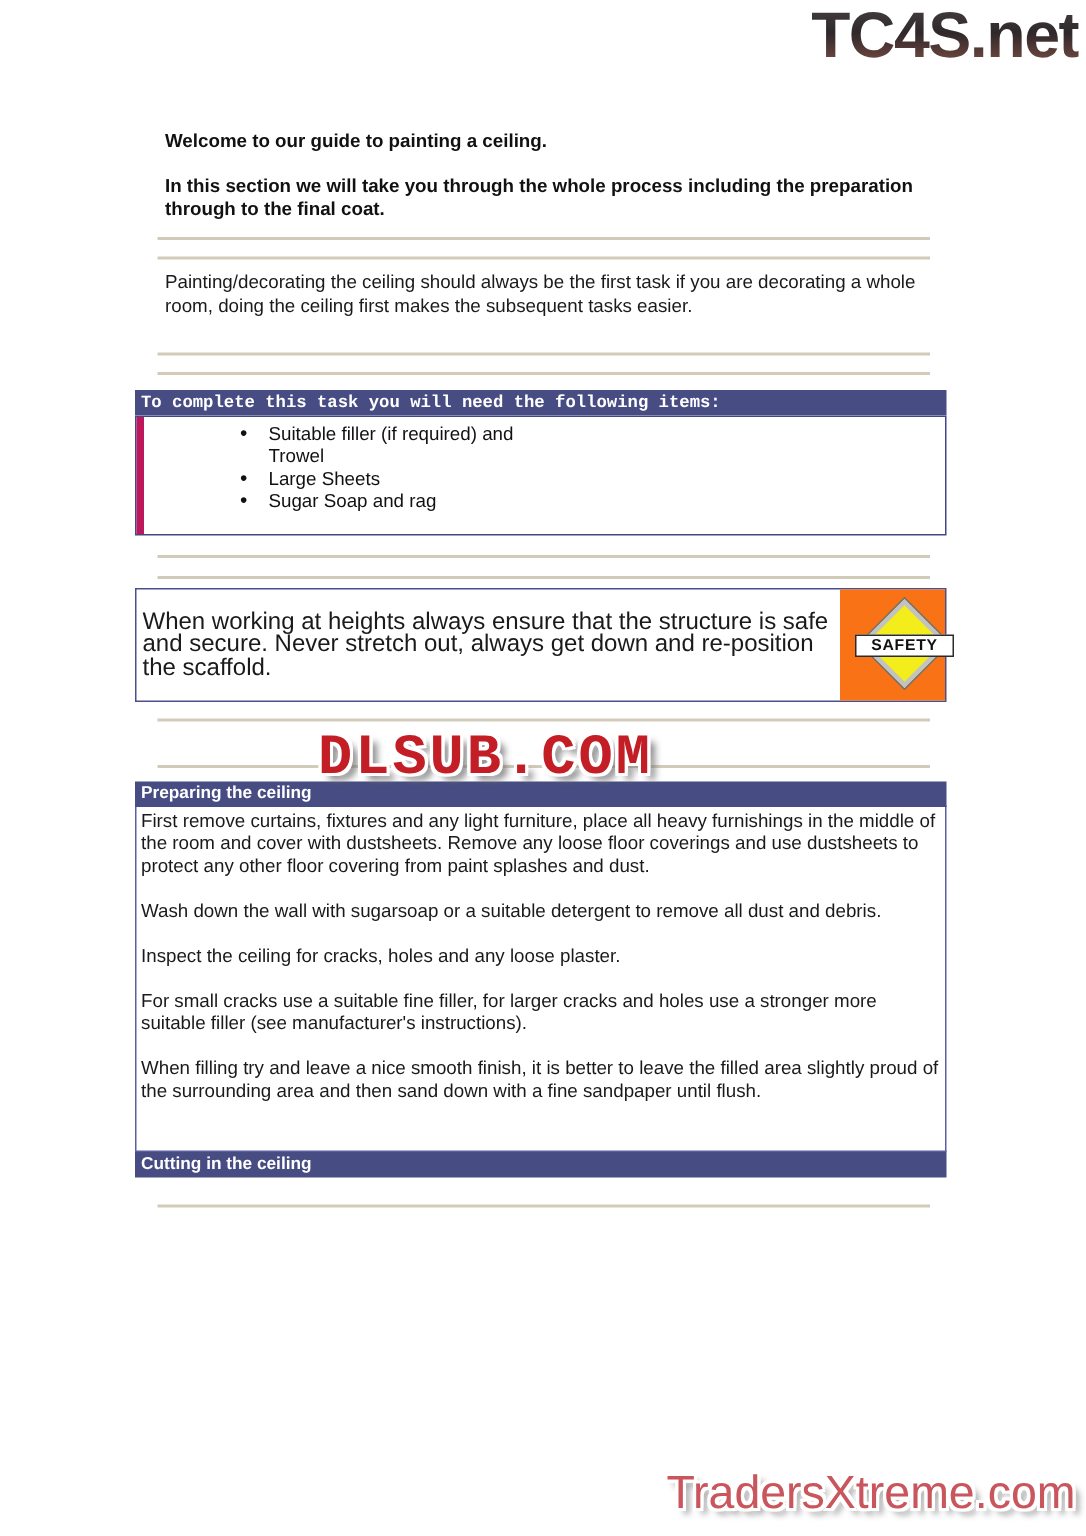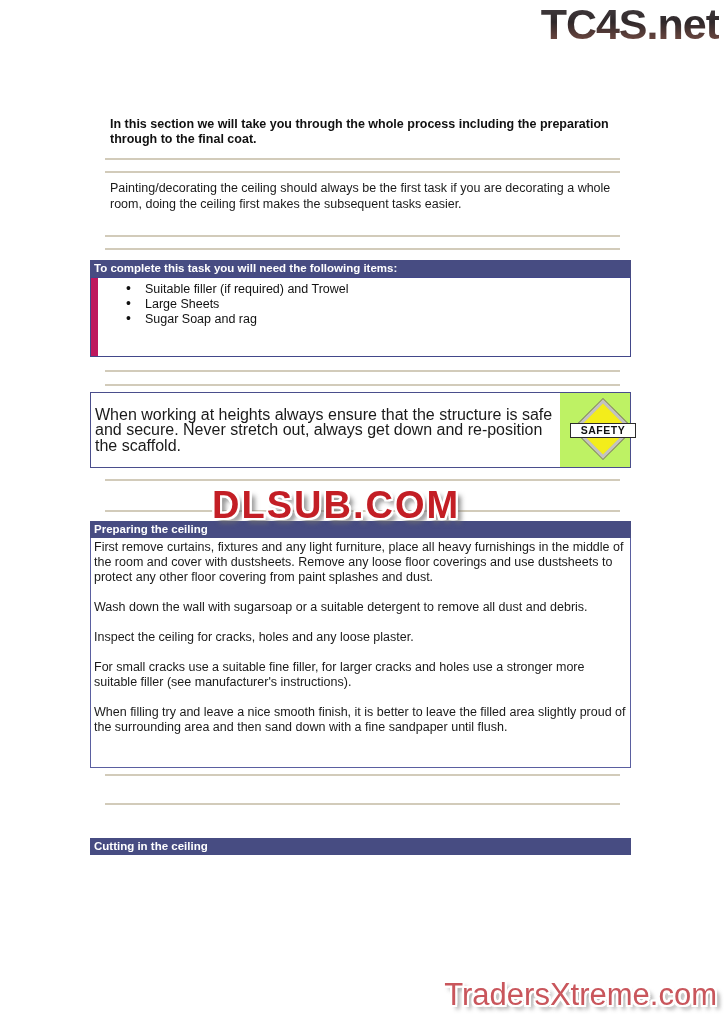--- a/index.html
+++ b/index.html
@@ -13,21 +13,21 @@
   .wm { position:absolute; white-space:nowrap; user-select:none; }
   .wm-top {
     top:0px; right:5px; font-size:43px; font-weight:bold; letter-spacing:-1px;
     color:#3d3537;
     background:linear-gradient(180deg,#4a4447 0%,#2f282a 45%,#8a564a 100%);
     -webkit-background-clip:text; background-clip:text;
     -webkit-text-fill-color:transparent;
   }
   .wm-mid {
     top:484px; left:212px; z-index:6;
-    font-family:Liberation Sans, sans-serif; font-weight:bold;
+    font-family:Liberation Mono, monospace; font-weight:bold;
     font-size:38px; letter-spacing:2px; color:#c31e25;
     text-shadow:
       -2px -2px 0 #fff, 2px -2px 0 #fff, -2px 2px 0 #fff, 2px 2px 0 #fff,
       -2px 0 0 #fff, 2px 0 0 #fff, 0 -2px 0 #fff, 0 2px 0 #fff,
       5px 5px 5px rgba(110,110,110,0.85);
   }
   .wm-bottom {
     top:977px; right:7px; font-size:31px; font-weight:normal; color:#c9565c;
     text-shadow:
       -2px -2px 0 #fff, 2px -2px 0 #fff, -2px 2px 0 #fff, 2px 2px 0 #fff,
@@ -44,39 +44,39 @@
     position:absolute; left:90px; width:541px; height:17px;
     background:#474c82; color:#ffffff; font-size:11.5px; font-weight:bold;
     line-height:17px; padding-left:4px;
   }
   
   .items-table {
     position:absolute; top:277px; left:90px; width:541px; height:80px;
     border:1px solid #42478a; background:#fff; display:flex;
   }
   .items-cell { width:272px; padding-top:4px; }
-  .items-cell.right { width:269px; border-left:7px solid #be185d; }
+  .items-cell.right { width:269px; border-left:5px solid #be185d;padding-left:36px; }
   ul.blist { list-style:none; }
   ul.blist li {
     position:relative; padding-left:47px; padding-right:8px;
     font-size:12.5px; line-height:15px; color:#111;
   }
   ul.blist li::before { content:"\2022"; position:absolute; left:28px; top:-1px; font-size:14px; }
   
   .safety-box {
     position:absolute; top:392px; left:90px; width:541px; height:76px;
     border:1px solid #4a4e8c; background:#fff; display:flex; align-items:stretch;
   }
   .safety-text {
     flex:1; display:flex; align-items:center; padding-left:4px;
     font-size:16px; line-height:15.5px; color:#1a1a1a;
   }
   .safety-text p { width:465px; }
   .safety-cell {
-    width:87px; background:#bef264; position:relative;
+    width:87px; background:#f97316; position:relative;
   }
   .diamond {
     position:absolute; left:22px; top:15px; width:42px; height:42px;
     transform:rotate(45deg); background:#f3ed1b;
     border:3px solid #c2c2c2; box-shadow:0 0 0 1px #6e6e6e;
   }
   .safety-band {
     position:absolute; left:10px; top:30px; width:66px; height:15px;
     background:#ffffff; border:1px solid #2b2b2b;
     font-size:10.5px; font-weight:bold; letter-spacing:0.5px;
@@ -92,31 +92,32 @@
 </style>
 </head>
 <body>
 
 <div class="page">
 
   <div class="wm wm-top">TC4S.net</div>
   <div class="wm wm-mid">DLSUB.COM</div>
   <div class="wm wm-bottom">TradersXtreme.com</div>
 
+  <div class="abs h-bold" style="top:87px;">Welcome to our guide to painting a ceiling.</div>
   <div class="abs h-bold" style="top:117px;">In this section we will take you through the whole process including the preparation through to the final coat.</div>
 
   <div class="rule" style="top:158px;"></div>
   <div class="rule" style="top:171px;"></div>
 
   <div class="abs para" style="top:181px;">Painting/decorating the ceiling should always be the first task if you are decorating a whole room, doing the ceiling first makes the subsequent tasks easier.</div>
 
   <div class="rule" style="top:235px;"></div>
   <div class="rule" style="top:248px;"></div>
 
-  <div class="bar" style="top:260px;">To complete this task you will need the following items:</div>
+  <div class="bar" style="top:260px;font-family:Liberation Mono, monospace;">To complete this task you will need the following items:</div>
   <div class="items-table">
     <div class="items-cell right">
       <ul class="blist">
         <li>Suitable filler (if required) and Trowel</li>
         <li>Large Sheets</li>
         <li>Sugar Soap and rag</li>
       </ul>
     </div>
   </div>
 
@@ -141,15 +142,15 @@
     <p>First remove curtains, fixtures and any light furniture, place all heavy furnishings in the middle of the room and cover with dustsheets. Remove any loose floor coverings and use dustsheets to protect any other floor covering from paint splashes and dust.</p>
     <p>Wash down the wall with sugarsoap or a suitable detergent to remove all dust and debris.</p>
     <p>Inspect the ceiling for cracks, holes and any loose plaster.</p>
     <p>For small cracks use a suitable fine filler, for larger cracks and holes use a stronger more suitable filler (see manufacturer's instructions).</p>
     <p>When filling try and leave a nice smooth finish, it is better to leave the filled area slightly proud of the surrounding area and then sand down with a fine sandpaper until flush.</p>
   </div>
 
   <div class="rule" style="top:774px;"></div>
   <div class="rule" style="top:803px;"></div>
 
-  <div class="bar" style="top:838px;">Cutting in the ceiling</div>
+  <div class="bar" style="top:768px;">Cutting in the ceiling</div>
 
 </div>
 
 </body></html>

